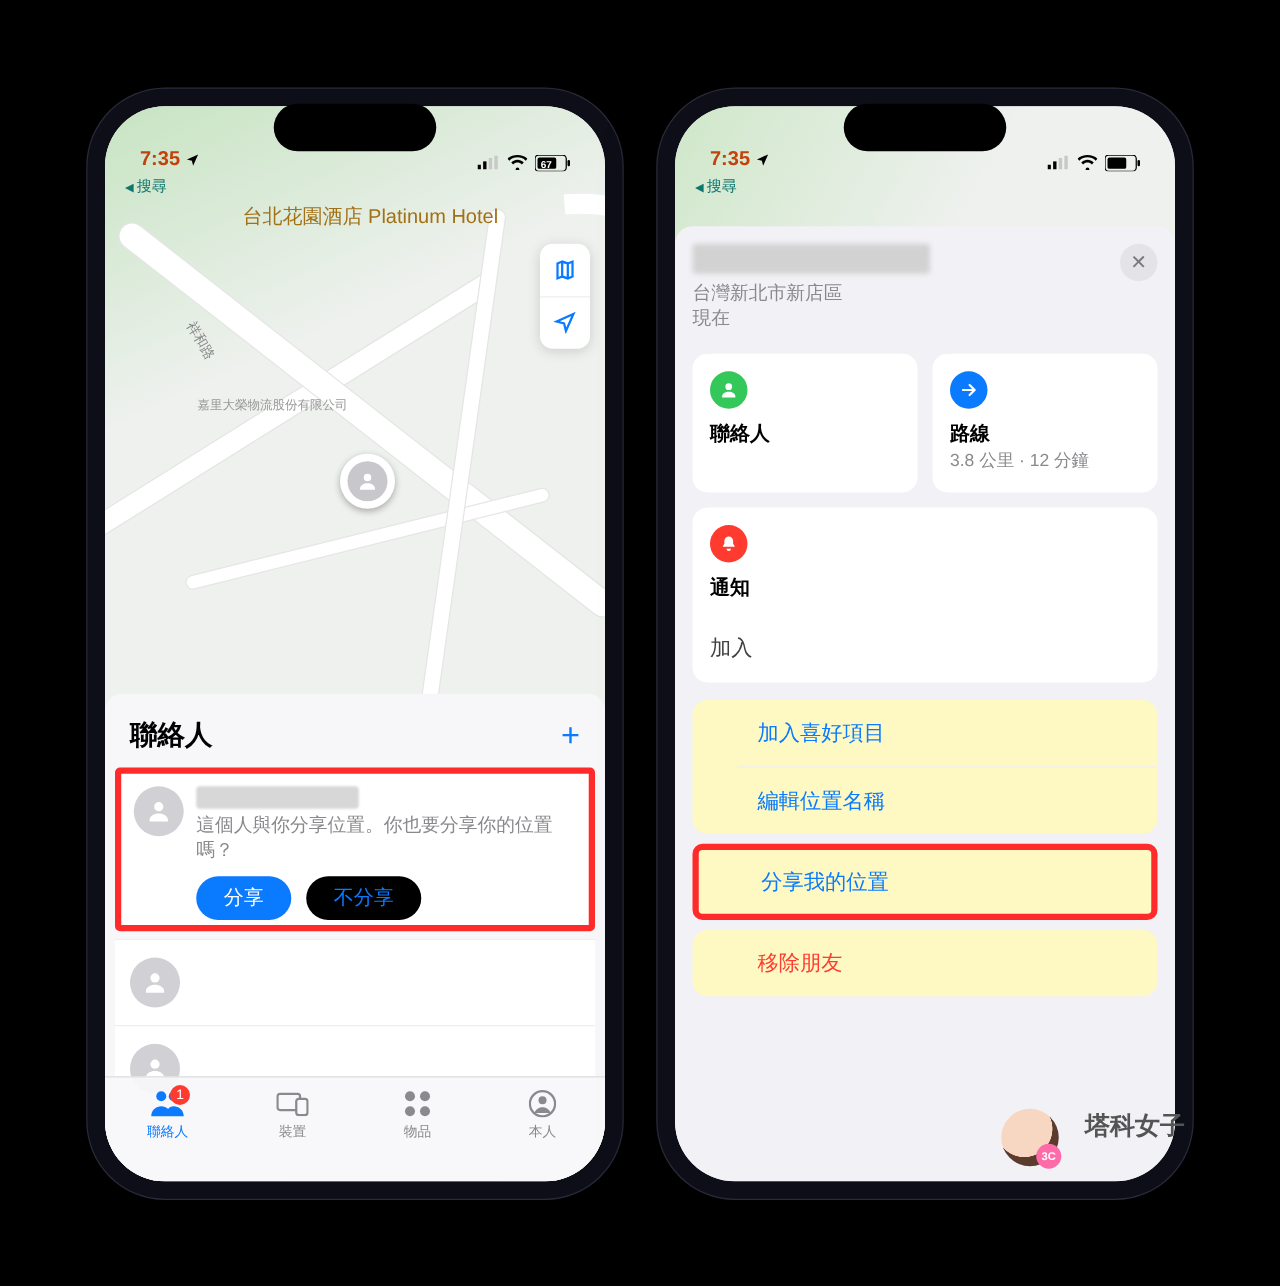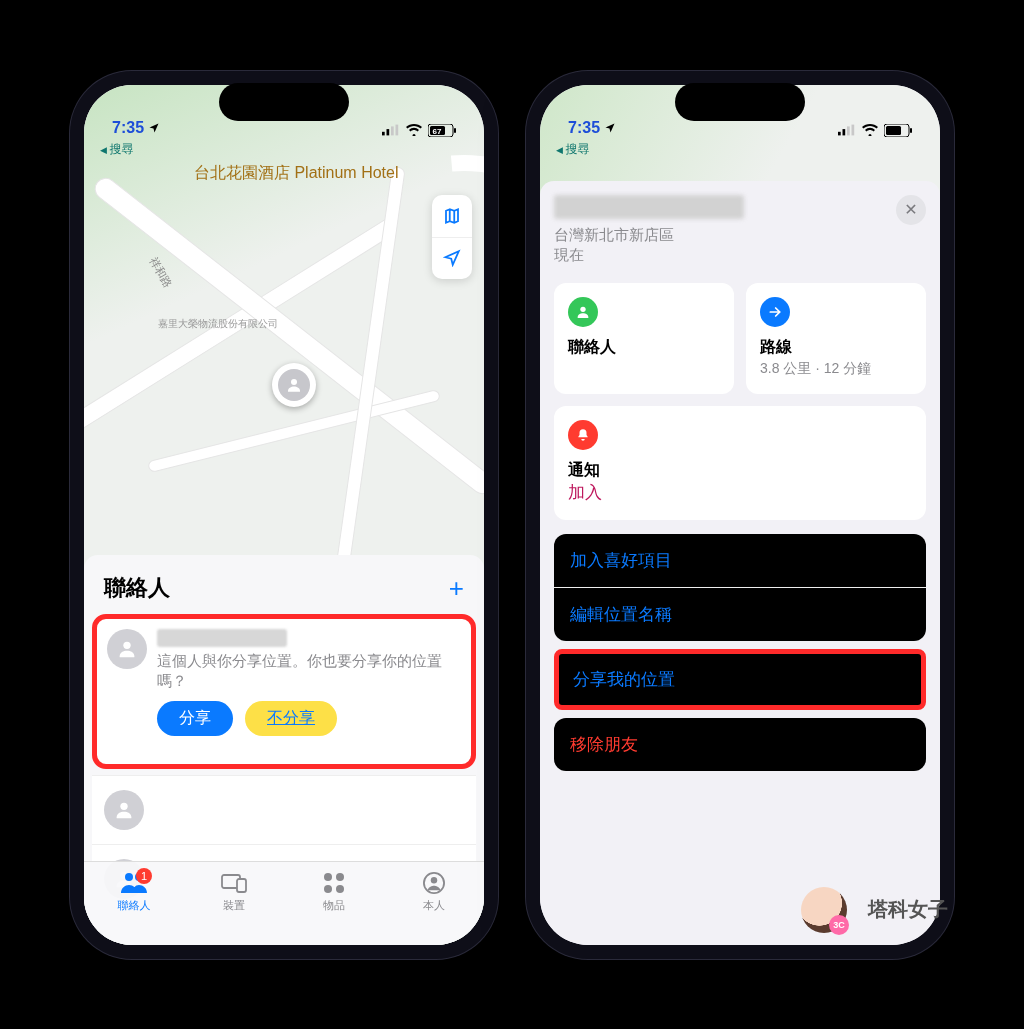--- a/index.html
+++ b/index.html
@@ -49,21 +49,21 @@
   }
   
   .statusbar {
     height: 54px;
     display: flex;
     justify-content: space-between;
     align-items: flex-end;
     padding: 0 28px 2px;
     font-size: 16px;
     font-weight: 600;
-    color: #1d4ed8;
+    color: #c2410c;
     position: relative;
     z-index: 40;
   }
   .sb-left { display:flex; align-items:center; gap:4px; }
   .sb-right { display:flex; align-items:center; gap:6px; }
   .sb-icons svg { display:block; }
   .backlink {
     position:absolute;
     top:56px; left:16px;
     font-size:12px; color:#0f766e;
@@ -126,40 +126,40 @@
     padding:14px 0 0;
   }
   .sheet .header{
     display:flex; justify-content:space-between; align-items:center;
     padding:4px 20px 10px;
   }
   .sheet .title{ font-size:22px; font-weight:700; }
   .sheet .plus{ color:#0a7aff; font-size:26px; font-weight:400; }
 
   .highlight-box {
-    margin:0 8px 6px; border:5px solid #ff2a2a; border-radius:14px;
-    background:#fff; padding:10px 10px 28px;
+    margin:0 8px 6px; border:5px solid #ff2a2a; border-radius:4px;
+    background:#fff; padding:10px 10px 4px;
   }
   .row-person{ display:flex; gap:10px; }
   .avatar {
     width:40px;height:40px;border-radius:50%;
     background:#d0d0d5; display:flex;align-items:center;justify-content:center;color:#fff;
     flex-shrink:0;
   }
   .blurname {
     width:130px;height:18px;background:#d7d7d7;border-radius:3px;
     filter:blur(1px); margin-bottom:4px;
   }
   .subtext { font-size:15px; color:#8a8a8e; line-height:1.35; }
   .btnrow { display:flex; gap:12px; margin-top:10px; padding-left:50px;}
   .pill {
     padding:7px 22px; border-radius:20px; font-size:16px;
   }
   .pill.primary { background:#0a7aff; color:#fff; }
-  .pill.secondary { background:#fde047; color:#0a7aff;text-decoration:underline; }
+  .pill.secondary { background:#000000; color:#0a7aff; }
 
   .listrow {
     background:#fff; margin:0 8px 0; padding:14px 12px;
     display:flex; align-items:center; border-top:1px solid #eee;
   }
   .listrow:first-of-type{ border-top:none; border-radius:10px 10px 0 0;}
   .listrow .avatar{ margin-right:10px; }
 
   
   .tabbar {
@@ -206,34 +206,34 @@
     display:flex;align-items:center;justify-content:center;color:#fff;margin-bottom:10px;
   }
   .ic.green{background:#34c759;}
   .ic.blue{background:#0a7aff;}
   .ic.red{background:#ff3b30;}
   .card .t{font-size:16px;font-weight:600;}
   .card .s{font-size:14px;color:#8a8a8e;margin-top:2px;}
 
   .card.full { width:100%; flex:none; }
   .plain-list{
-    margin-top:14px; background:#000000;border-radius:12px;overflow:hidden;
+    margin-top:14px; background:#fef9c3;border-radius:12px;overflow:hidden;padding-left:36px;
   }
   .plain-list .item{
     padding:15px 16px; font-size:17px; color:#0a7aff;
     border-top:1px solid #eee;
   }
   .plain-list .item:first-child{border-top:none;}
   .plain-list .item.dest{ color:#ff3b30; }
   .plain-list.hl{ border:5px solid #ff2a2a; border-radius:8px; }
   .plain-list.hl .item{ padding:14px 14px; }
 
   .watermark{
     position:absolute; right:6px; bottom:26px; z-index:80;
-    display:flex; align-items:center; gap:21px;
+    display:flex; gap:21px;
     color:#545454;font-size:20px;font-weight:700;
   }
   .watermark .face{
     width:46px;height:46px;border-radius:50%;
     background:radial-gradient(circle at 40% 35%, #f7d6c2 0 55%, #5a3b2e 56% 100%);
     position:relative;
   }
   .watermark .face::after{
     content:"3C"; position:absolute; bottom:-2px; right:-2px;
     background:#ff6aa8;color:#fff;border-radius:50%;
@@ -458,21 +458,21 @@
         </div>
 
         <div class="card-row" style="margin-top:12px">
           <div class="card full">
             <div class="ic red">
               <svg width="14" height="14" viewBox="0 0 24 24" fill="#fff">
                   <path d="M12 2a6 6 0 00-6 6v4l-2 3v1h16v-1l-2-3V8a6 6 0 00-6-6zM9 19a3 3 0 006 0z"></path>
                 </svg>
             </div>
             <div class="t">通知</div>
-            <div style="margin-top:0;color:#be185d;font-size:17px">加入</div>
+            <div style="margin-top:26px;color:#404040;font-size:17px">加入</div>
           </div>
         </div>
 
         <div class="plain-list">
           <div class="item">加入喜好項目</div>
           <div class="item">編輯位置名稱</div>
         </div>
 
         <div class="plain-list hl" style="margin-top:8px">
           <div class="item">分享我的位置</div>

